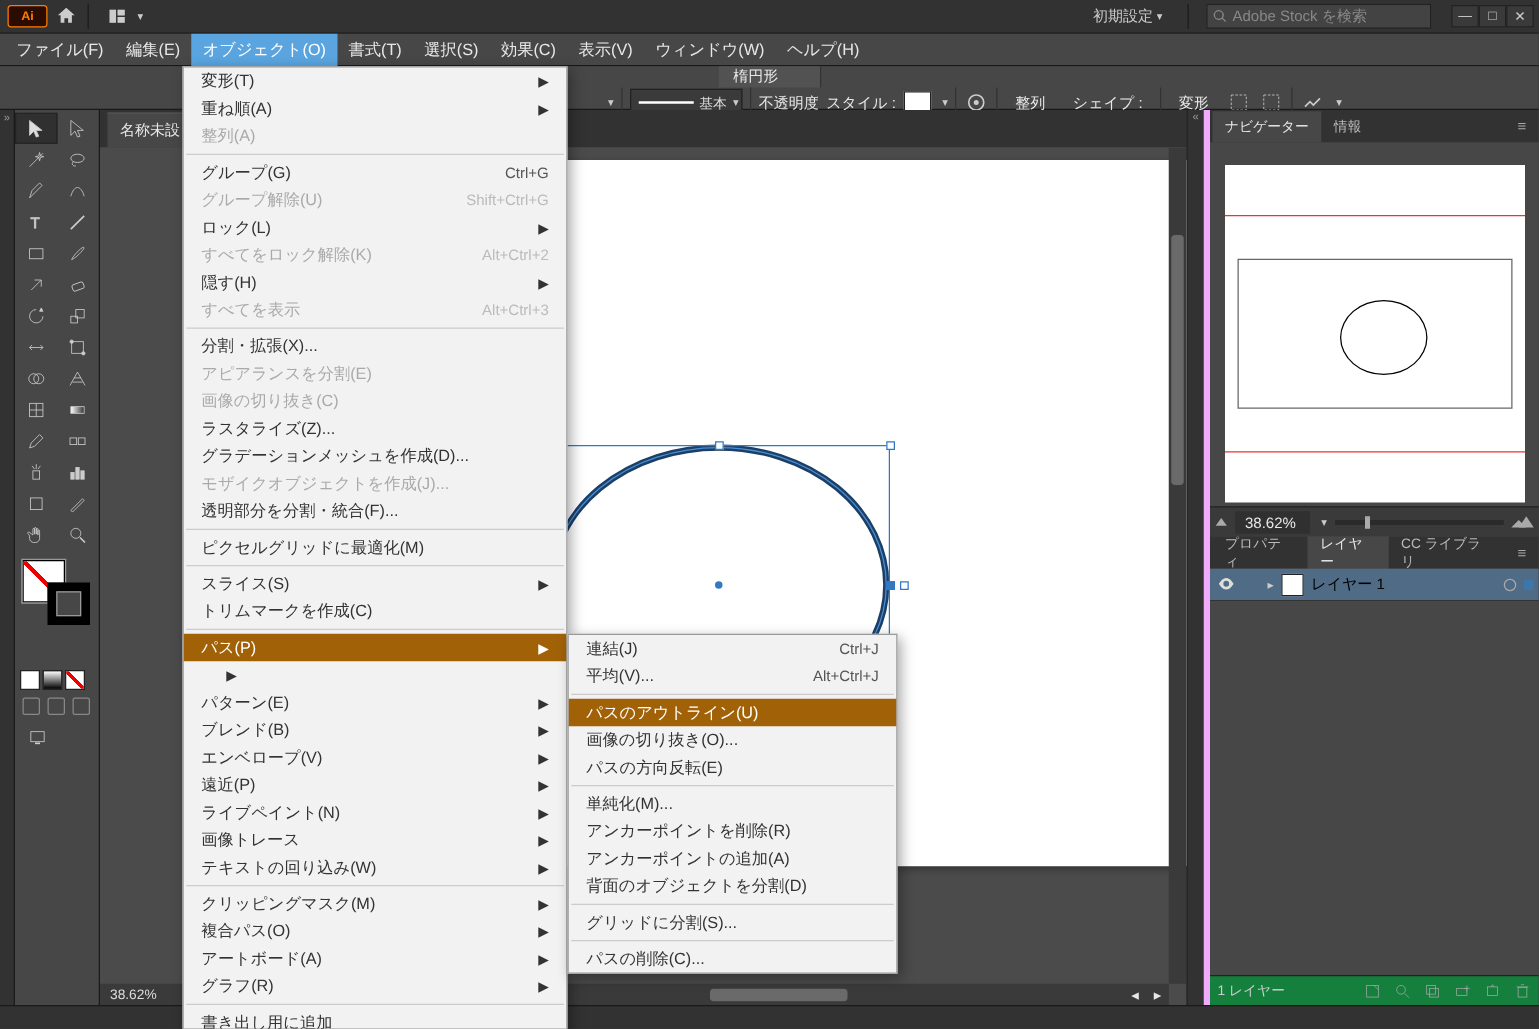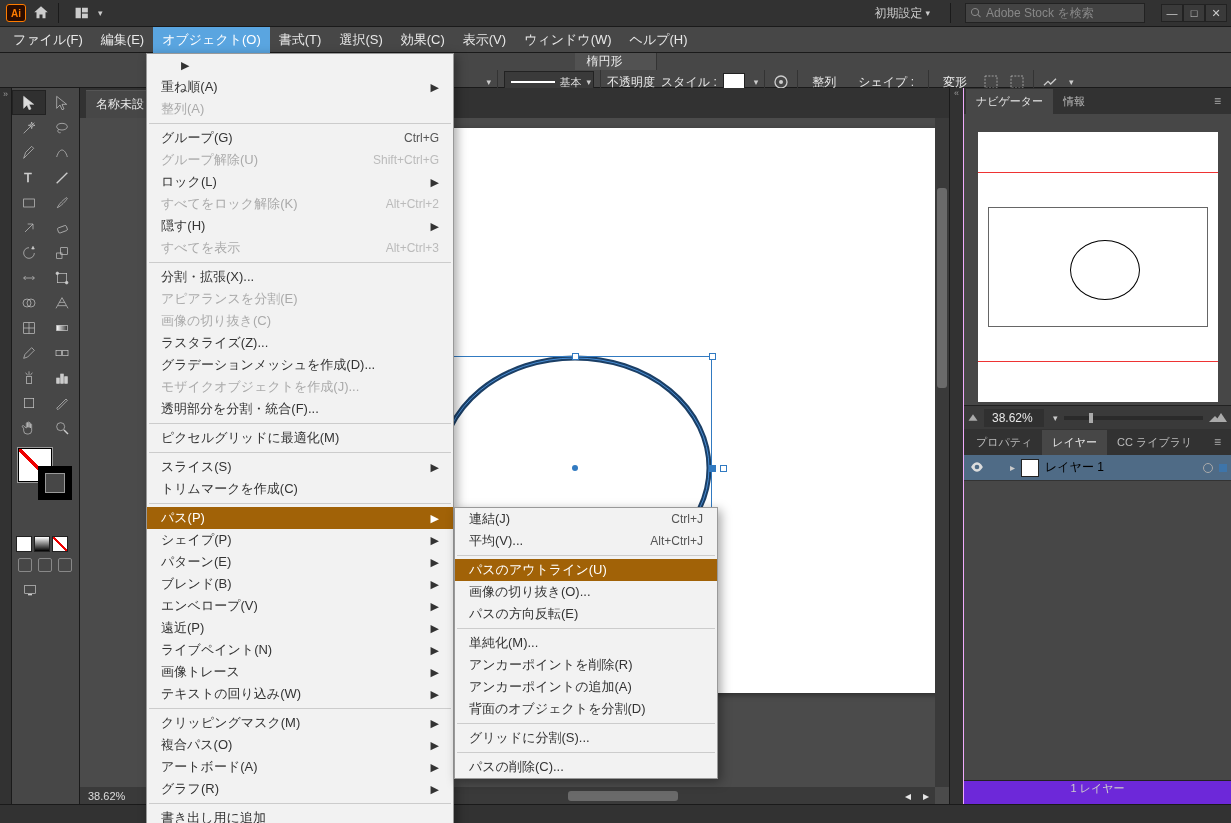--- a/index.html
+++ b/index.html
@@ -1,18 +1,18 @@
 <!DOCTYPE html>
 <html><head>
 <meta charset="utf-8">
 <style>
 * { margin: 0; padding: 0; box-sizing: border-box; font-family: "Hiragino Sans", "Meiryo", sans-serif; -webkit-user-select: none; user-select: none; }
 body { background: #323232; width: 1231px; height: 823px; overflow: hidden; color: #e8e8e8; font-size: 12px; position: relative; }
 .titlebar { height: 27px; background: #323232; display: flex; align-items: center; padding: 0 4px; border-bottom: 1px solid #1a1a1a; }
-.ai-icon { width: 20px; height: 18px; background: #2b0c00; border:1px solid #ff7c00; color:#ff7c00; font-size:10px; font-weight:bold; display:flex; align-items:center; justify-content:center; border-radius:3px; margin:0 6px 0 2px; }
+.ai-icon { width: 32px; height: 18px; background: #2b0c00; border:1px solid #ff7c00; color:#ff7c00; font-size:10px; font-weight:bold; display:flex; align-items:center; justify-content:center; border-radius:3px; margin:0 6px 0 2px; }
 .home-icon { width:18px;height:16px; display:flex; align-items:center; justify-content:center; }
 .home-icon svg { fill:#ccc; }
 .tb-sep { width:1px; height:20px; background:#1a1a1a; margin:0 8px; }
 .layout-btn { display:flex; align-items:center; color:#ccc; padding:2px 6px; }
 .layout-btn svg { fill:#ccc; margin-right:4px;}
 .chev { font-size:9px; margin-left:3px; color:#ccc;}
 .tb-right { margin-left:auto; display:flex; align-items:center; gap:6px;}
 .workspace-sel { color:#ccc; padding:3px 6px; display:flex; align-items:center;}
 .search-box { background:#434343; border:1px solid #222; width:180px; height:20px; display:flex; align-items:center; padding:0 4px; color:#888;}
 .search-box svg { width:12px;height:12px;fill:#888;margin-right:4px;}
@@ -63,21 +63,21 @@
 .vp-scroll-v { position:absolute; right:0; top:0; bottom:17px; width:14px; background:#3a3a3a;}
 .vp-scroll-v .thumb { position:absolute; left:2px; right:2px; top:70px; height:200px; background:#6a6a6a; border-radius:3px;}
 .vp-scroll-h { position:absolute; left:0; right:14px; bottom:0; height:17px; background:#3a3a3a; display:flex; align-items:center;}
 .vp-scroll-h .zoom { width:80px; padding-left:8px; color:#ddd; font-size:11px;}
 .vp-scroll-h .track { flex:1; position:relative; height:10px;}
 .vp-scroll-h .thumb { position:absolute; left:400px; width:110px; top:0; bottom:0; background:#6a6a6a; border-radius:3px;}
 .sel-rect { position:absolute; border:1px solid #317ac1;}
 .handle { position:absolute; width:7px; height:7px; background:#fff; border:1px solid #317ac1;}
 .center-pt { position:absolute; width:6px;height:6px; background:#317ac1; border-radius:50%;}
 .right-dock { width:14px; background:#323232; border-left:1px solid #1a1a1a;}
-.right-panels { width:268px; background:#474747; display:flex; flex-direction:column; border-left:1px solid #f0abfc;}
+.right-panels { width:268px; background:#474747; display:flex; flex-direction:column; border-left:5px solid #f0abfc;}
 .panel-tabs { height:26px; background:#323232; display:flex; align-items:center; padding:0 2px;}
 .ptab { padding:5px 10px; color:#bbb; font-size:11px;}
 .ptab.active { background:#474747; color:#e8e8e8;}
 .ptab-menu { margin-left:auto; padding:4px 8px; color:#aaa;}
 .navigator-body { flex:0 0 315px; background:#474747; position:relative; padding:10px 12px;}
 .nav-preview { width:240px; height:270px; background:#fff; margin:8px auto 0; position:relative;}
 .nav-art-outline { position:absolute; left:10px; top:75px; right:10px; bottom:75px; border:1px solid #666;}
 .nav-viewbox-top { position:absolute; left:0; right:0; top:40px; height:1px; background:#e33;}
 .nav-viewbox-bot { position:absolute; left:0; right:0; bottom:40px; height:1px; background:#e33;}
 .nav-ellipse { position:absolute; left:92px; top:108px; width:70px; height:60px; border:1px solid #000; border-radius:50%;}
@@ -91,21 +91,21 @@
 .layers-body { flex:1; display:flex; flex-direction:column; background:#474747;}
 .layer-row { height:26px; display:flex; align-items:center; background:#4f6b86; padding:0 4px; gap:6px; border-bottom:1px solid #333;}
 .layer-row .eye { width:18px; text-align:center;}
 .layer-row .lock { width:12px;}
 .layer-row .tw { color:#ccc; font-size:10px;}
 .layer-row .thumb { width:18px;height:18px; background:#fff; border:1px solid #222;}
 .layer-row .lname { flex:1; color:#000000; font-size:12px;}
 .layer-row .target { width:10px;height:10px; border:1px solid #aaa; border-radius:50%;}
 .layer-row .selind { width:8px;height:8px; background:#3e75aa;}
 .layers-fill { flex:1; background:#474747;}
-.layers-footer { height:24px; background:#6d28d9; border-top:1px solid #222; display:flex; align-items:center; padding:0 6px; gap:10px; color:#ccc; font-size:11px;flex-direction:column;}
+.layers-footer { height:24px; background:#15803d; border-top:1px solid #222; display:flex; align-items:center; padding:0 6px; gap:10px; color:#ccc; font-size:11px;}
 .layers-footer .sp { flex:1;}
 .lf-icon { width:14px;height:14px; display:flex; align-items:center; justify-content:center;}
 .statusbar { position:absolute; left:0; right:0; bottom:0; height:19px; background:#323232; border-top:1px solid #1a1a1a;}
 
 .menu { position:absolute; background:#f2f2f2; color:#333; border:1px solid #999; box-shadow:3px 3px 10px rgba(0,0,0,.35); font-size:13px;}
 .menu-item { height:22px; display:flex; align-items:center; padding:0 14px; white-space:nowrap;}
 .menu-item .lbl { flex:1;}
 .menu-item .sc { color:#555; font-size:12px; margin-left:30px;}
 .menu-item .arr { margin-left:20px; font-size:11px; color:#333;}
 .menu-item.disabled { color:#aaa;}
@@ -566,20 +566,21 @@
           </div>
       </div>
     </div>
   </div>
 </div>
 
 <div class="statusbar"></div>
 
 <div class="menu obj-menu" id="obj-menu">
     <div class="menu-item">
+      <span class="lbl">変形(T)</span>
       <span class="arr">▶</span>
     </div>
     <div class="menu-item">
       <span class="lbl">重ね順(A)</span>
       <span class="arr">▶</span>
     </div>
     <div class="menu-item disabled">
       <span class="lbl">整列(A)</span>
     </div>
     <div class="menu-sep"></div>
@@ -640,21 +641,20 @@
     </div>
     <div class="menu-item">
       <span class="lbl">トリムマークを作成(C)</span>
     </div>
     <div class="menu-sep"></div>
     <div class="menu-item hl">
       <span class="lbl">パス(P)</span>
       <span class="arr">▶</span>
     </div>
     <div class="menu-item">
-      <span class="lbl">シェイプ(P)</span>
       <span class="arr">▶</span>
     </div>
     <div class="menu-item">
       <span class="lbl">パターン(E)</span>
       <span class="arr">▶</span>
     </div>
     <div class="menu-item">
       <span class="lbl">ブレンド(B)</span>
       <span class="arr">▶</span>
     </div>

